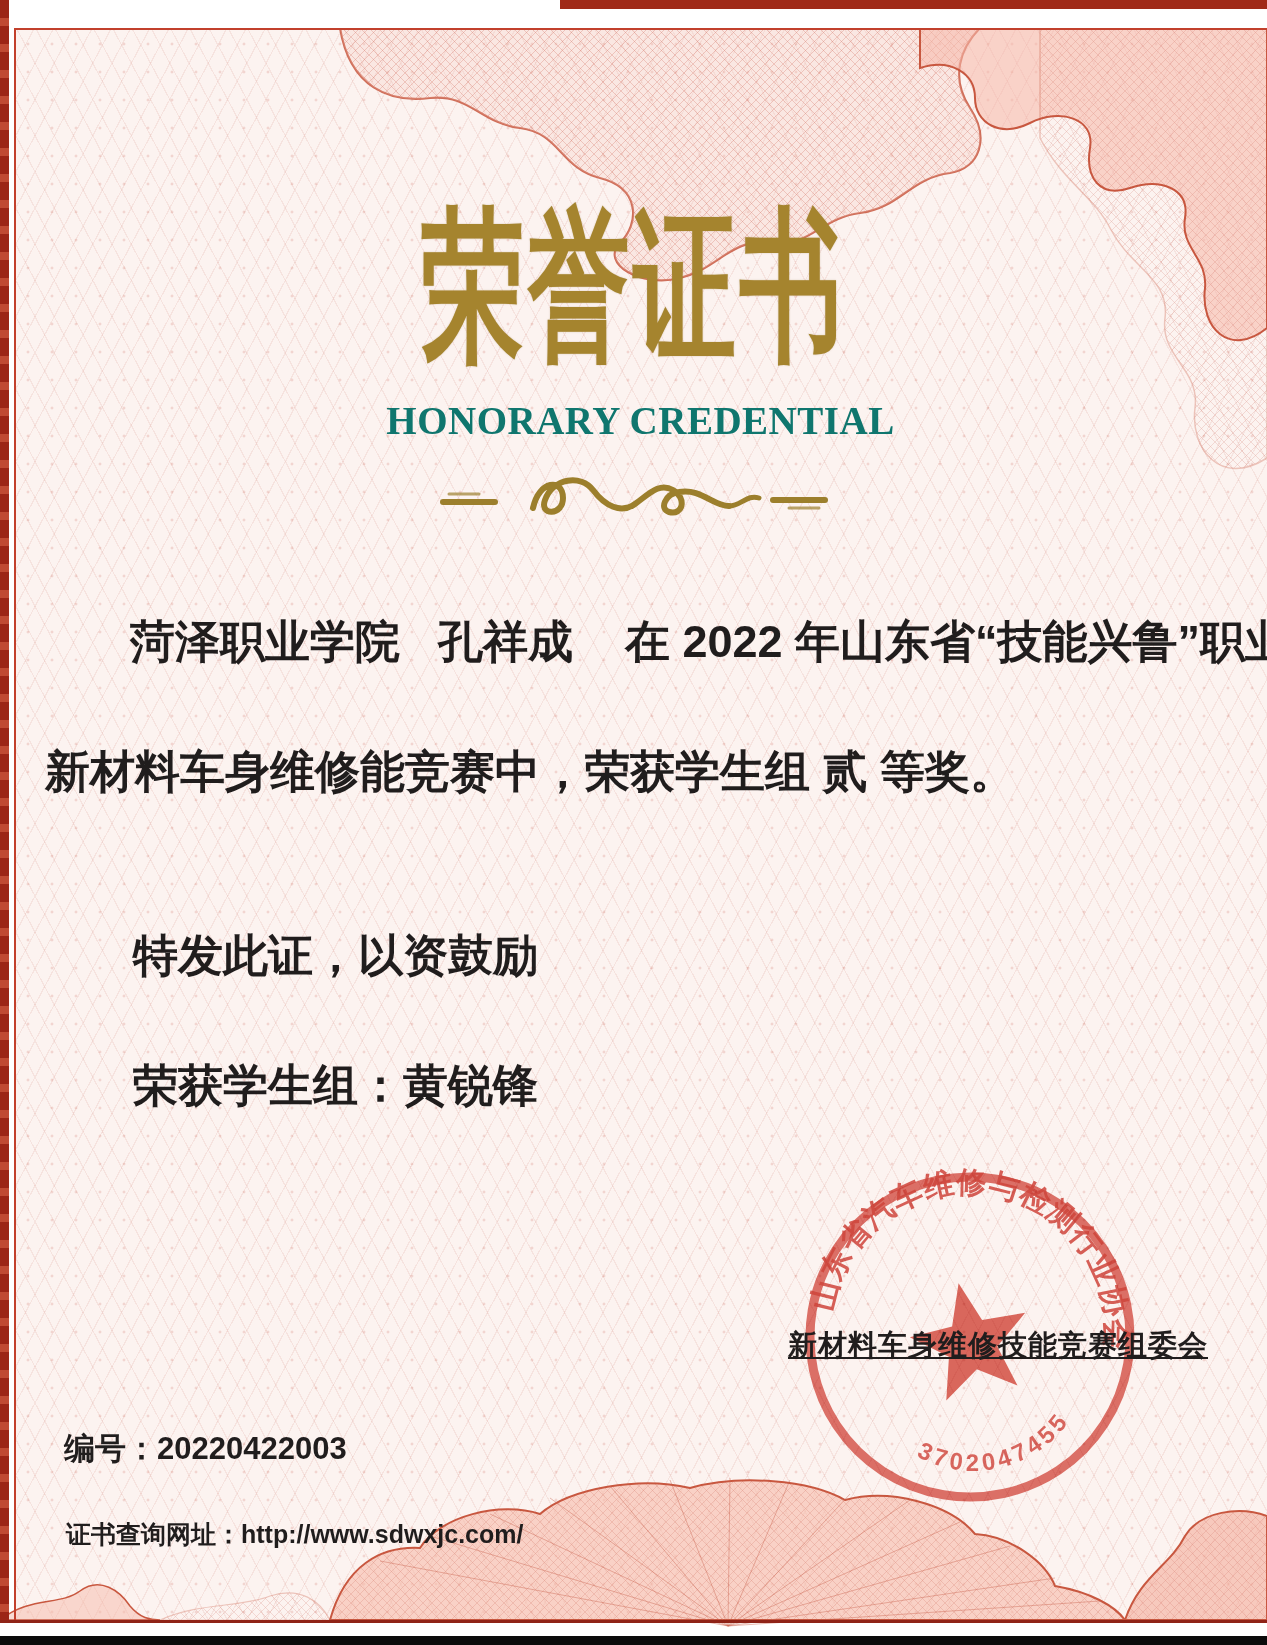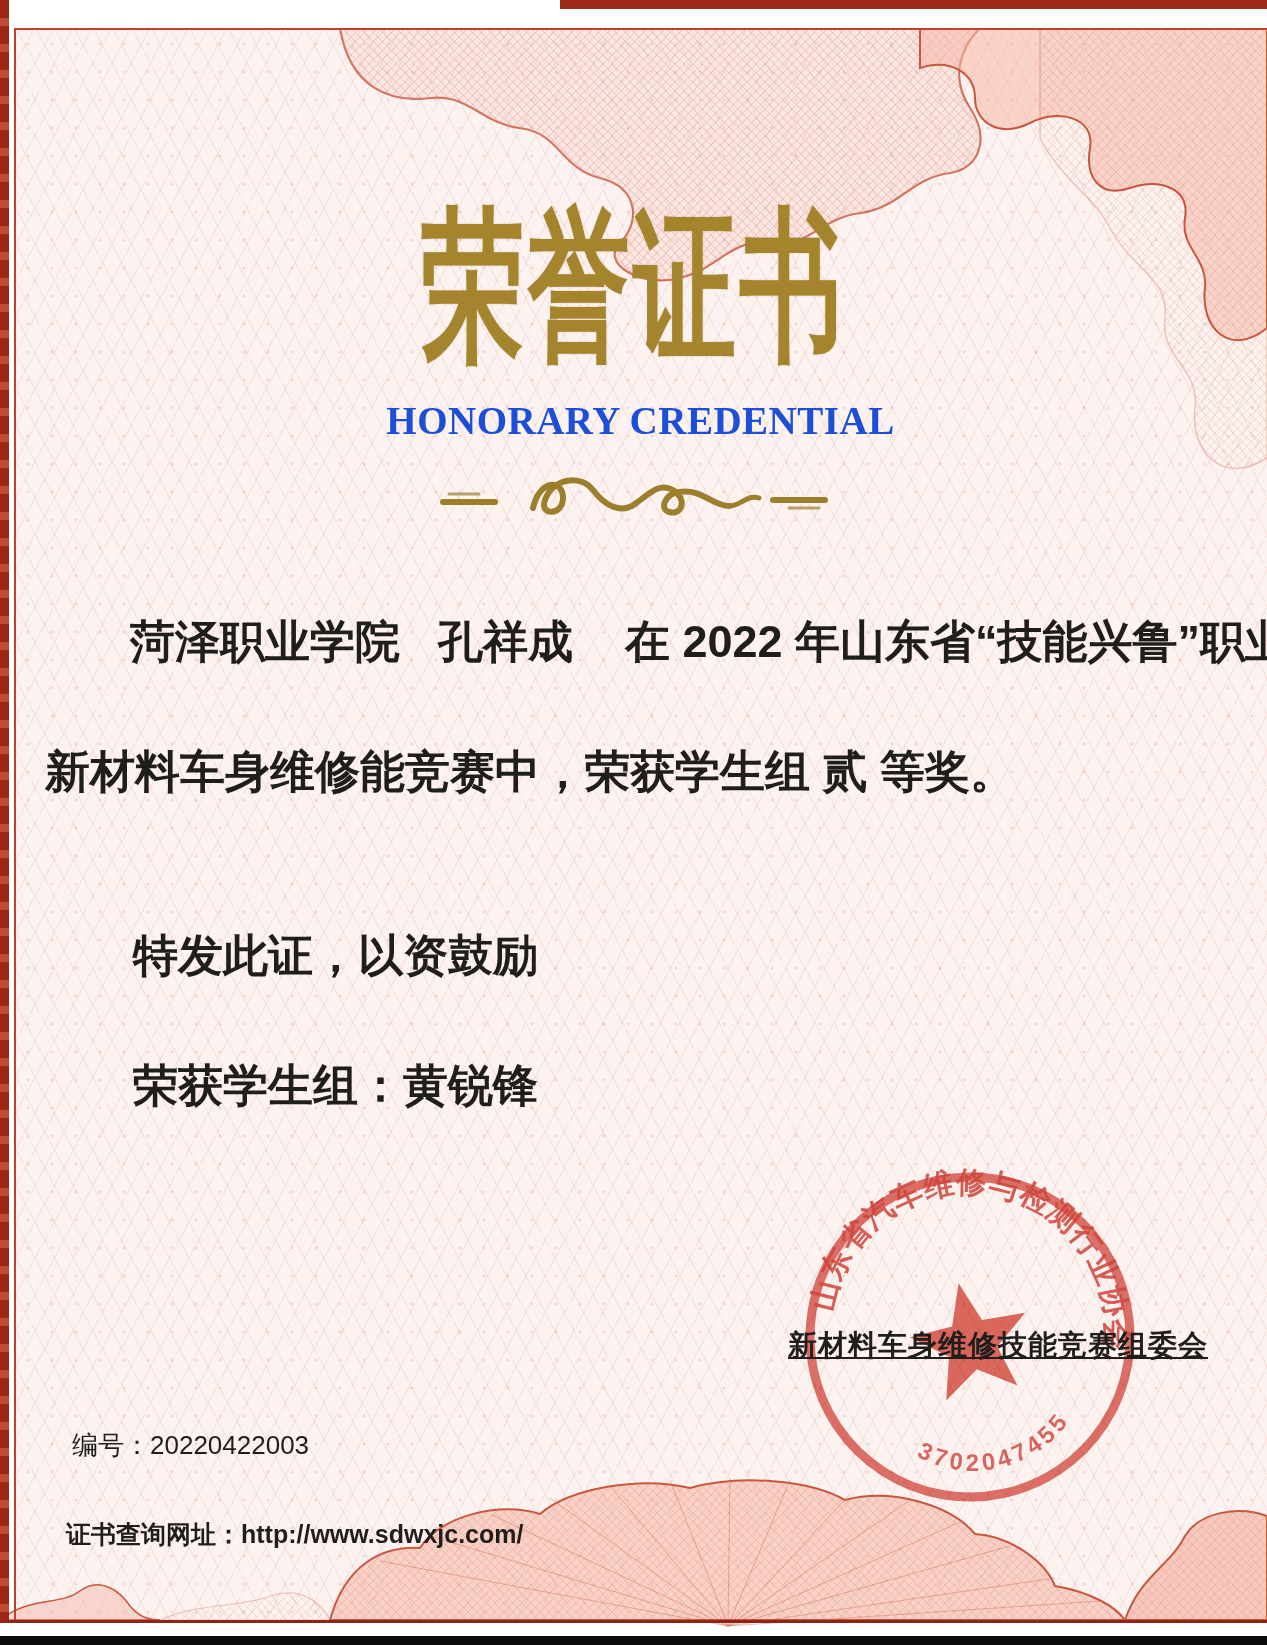--- a/index.html
+++ b/index.html
@@ -26,36 +26,36 @@
 
   svg.lace{position:absolute;left:0;pointer-events:none;}
   .lace-top{top:28px;}
   .lace-bottom{top:1396px;}
   .cert-title{position:absolute;top:200px;left:0;width:100%;
     font-size:165px;line-height:1.05;font-weight:900;color:#a5842e;
     letter-spacing:6px;transform:scaleX(0.62);transform-origin:50% 50%;
     text-shadow:0 0 2px rgba(120,90,20,0.35);white-space:nowrap;text-align:center;}
   .cert-subtitle{position:absolute;top:398px;left:14px;width:1253px;text-align:center;
     font-family:"Liberation Serif","DejaVu Serif",serif;font-weight:700;
-    font-size:39px;color:#1d4ed8;letter-spacing:0.5px;}
+    font-size:39px;color:#0f766e;letter-spacing:0.5px;}
   .flourish{position:absolute;top:468px;left:calc(50% - 205px);}
 
   .cn{color:#201d1d;font-weight:600;white-space:nowrap;position:absolute;z-index:6;}
   .body-line1{top:612px;left:130px;font-size:45px;}
   .body-line1 .school{margin-right:38px;}
   .body-line1 .student{margin-right:52px;}
   .body-line2{top:742px;left:45px;font-size:45px;}
   .issue-line{top:926px;left:133px;font-size:45px;}
   .advisor-line{top:1056px;left:133px;font-size:45px;}
 
   .committee{top:1326px;left:748px;width:500px;text-align:center;font-size:29px;font-weight:700;letter-spacing:1px;text-decoration:underline;}
   .committee-note{top:1414px;left:718px;width:520px;text-align:center;font-size:27px;font-weight:700;}
   .issue-date{top:1502px;left:798px;width:340px;text-align:center;font-size:31px;font-weight:700;letter-spacing:3px;}
 
-  .serial-line{top:1428px;left:72px;font-size:26px;font-weight:400;}
+  .serial-line{top:1428px;left:64px;font-size:31px;font-weight:700;}
   .url-line{top:1518px;left:66px;font-size:25px;font-weight:700;}
 
   .seal{position:absolute;left:790px;top:1132px;z-index:3;mix-blend-mode:multiply;opacity:0.9;}
 </style>
 </head>
 <body>
 
 <div class="page">
 
   <div class="paper"></div>

